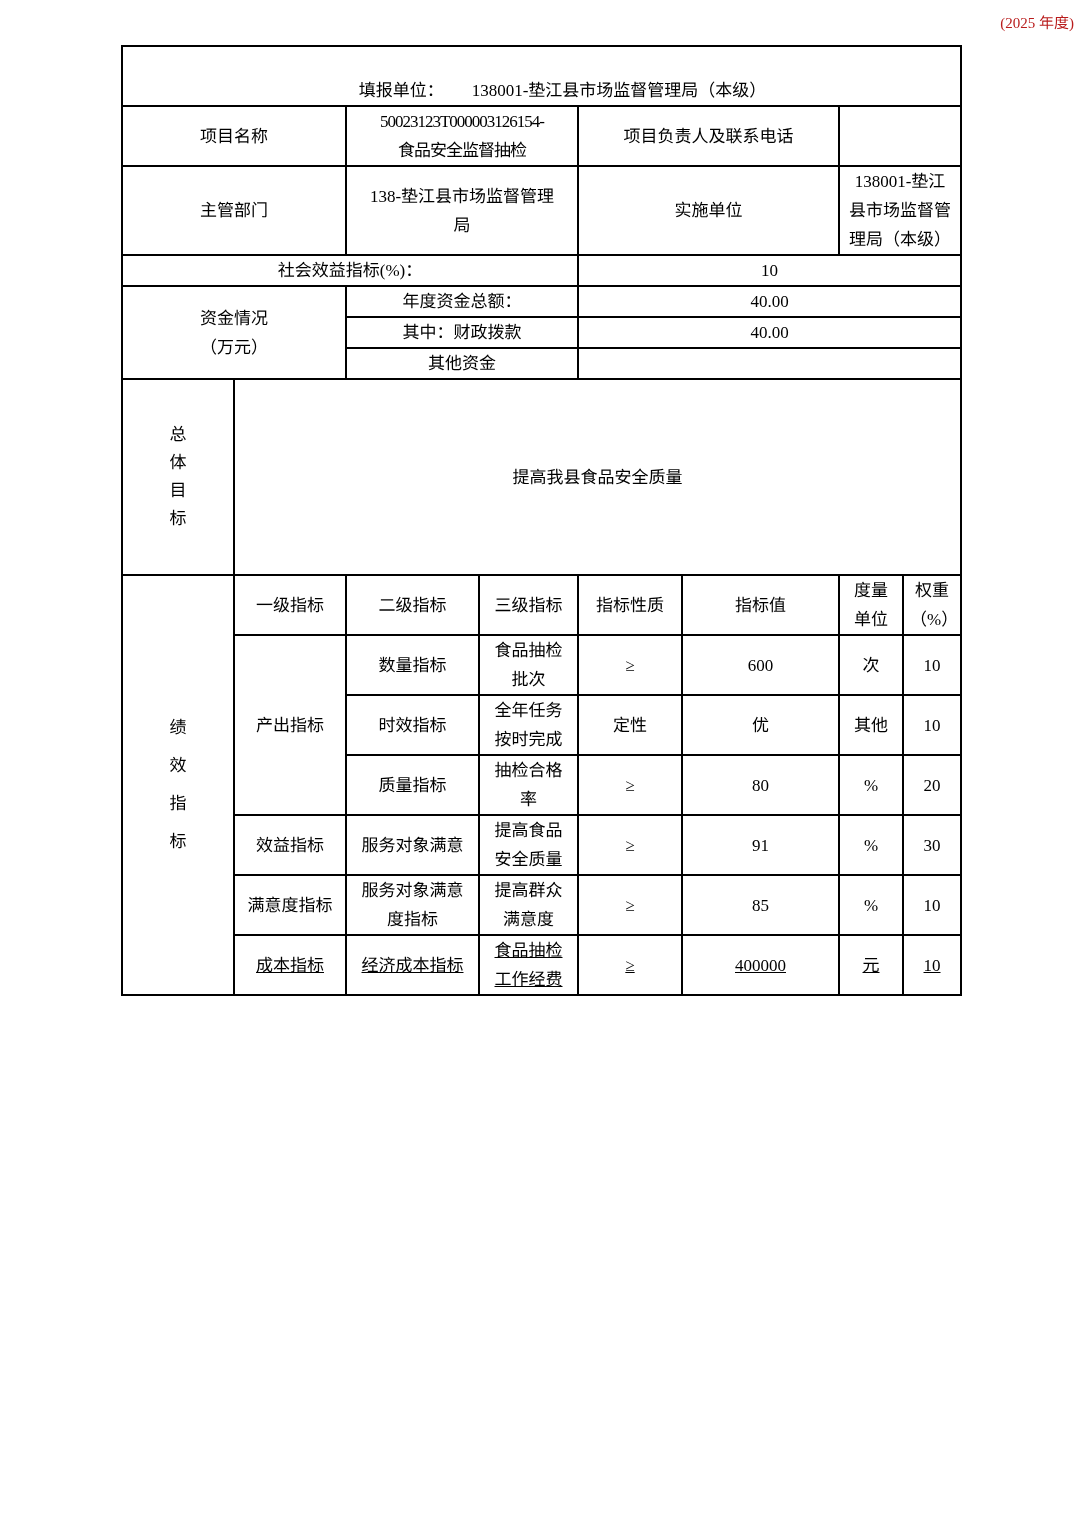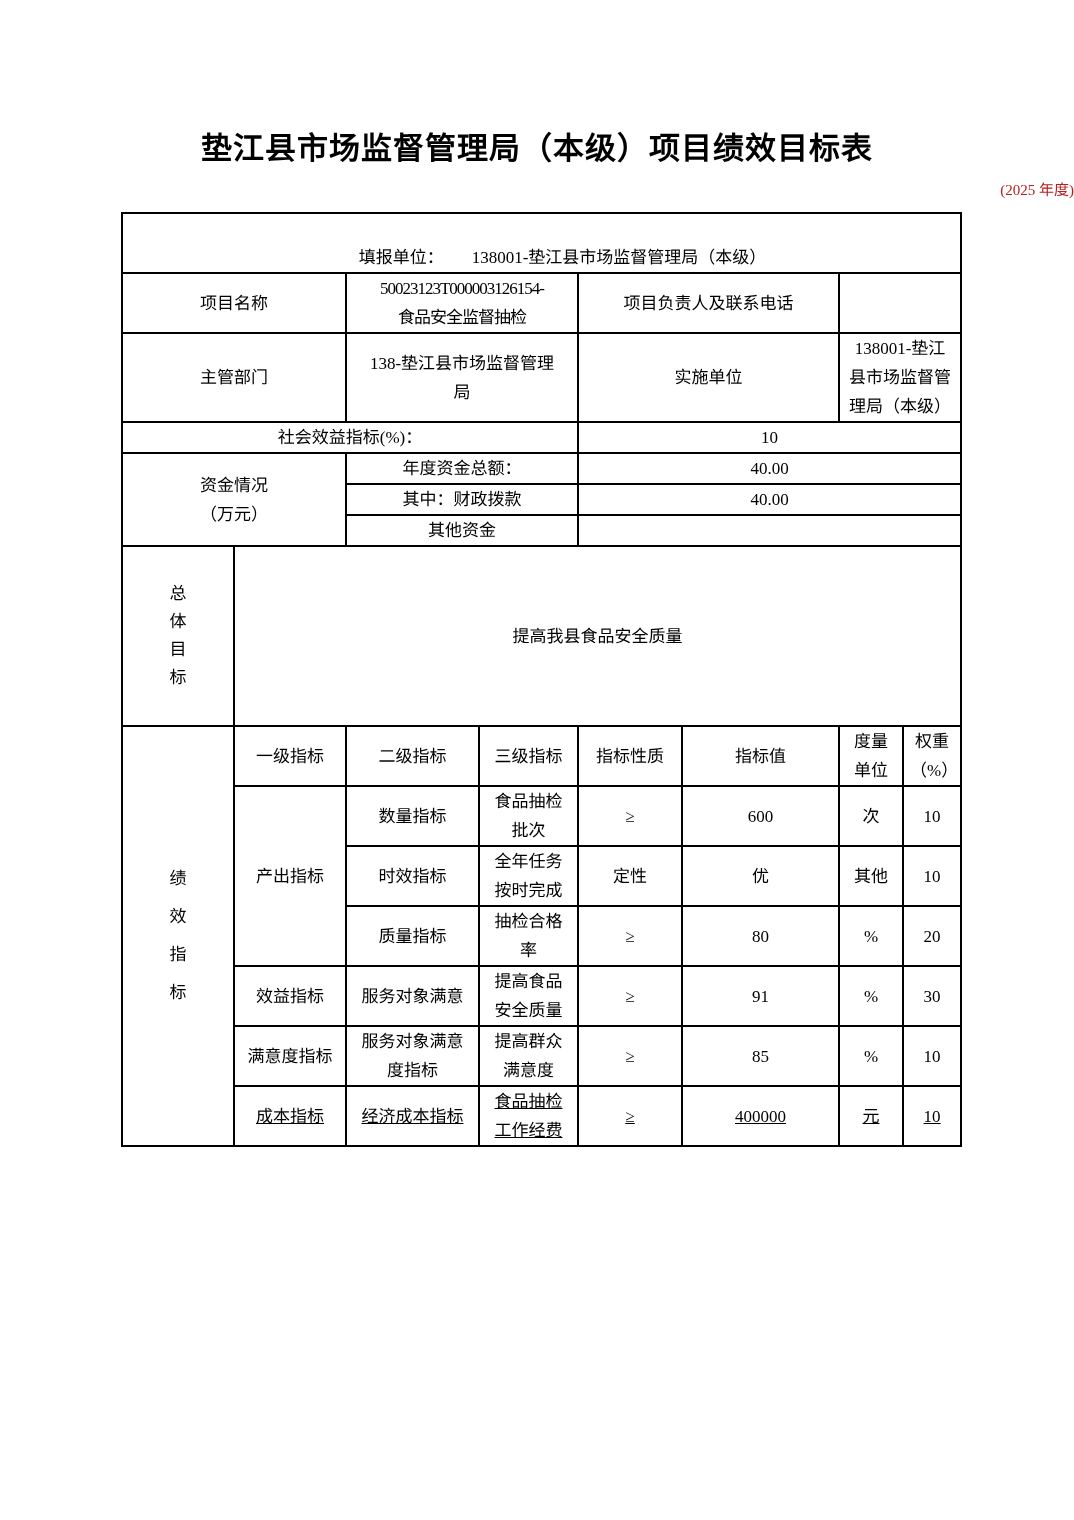--- a/index.html
+++ b/index.html
@@ -42,34 +42,33 @@
   tr.r10 { height: 58px; } tr.r11 { height: 58px; } tr.r12 { height: 58px; }
   tr.r13 { height: 57px; } tr.r14 { height: 57px; } tr.r15 { height: 57px; text-decoration: underline; }
   
   td.left   { text-align: left; }
   td.pad8   { padding: 0 8px; }
   td.pad5   { padding: 0 5px; }
   td.code   { text-align: left; padding: 0 8px; letter-spacing: -1px; }
   td.rightv { text-align: right; padding: 0 8px; }
   td.goal   { text-align: left; padding: 0 12px; margin-top: 8px; }
   .vtext {
-    width: 19px; margin: 4px auto;
+    width: 19px; margin: 12px auto;
     word-break: break-all; text-align: center;
     line-height: 28px;
   }
   .vtext.tall { line-height: 38px; }
   .report-unit-line .lbl { padding-left: 2px; margin-left: 40px; }
   .report-unit-line .val { margin-left: 28px; }
 </style>
 </head>
 <body>
 
 <div class="page">
 
-  <h1 class="doc-title">垫江县市场监督管理局（本级）项目绩效目标表</h1>
   <div class="doc-subtitle">(2025 年度)</div>
 
   <table class="report">
     <colgroup>
       <col style="width:112px">
         <col style="width:112px">
         <col style="width:133px">
         <col style="width:99px">
       <col style="width:104px">
         <col style="width:157px">

